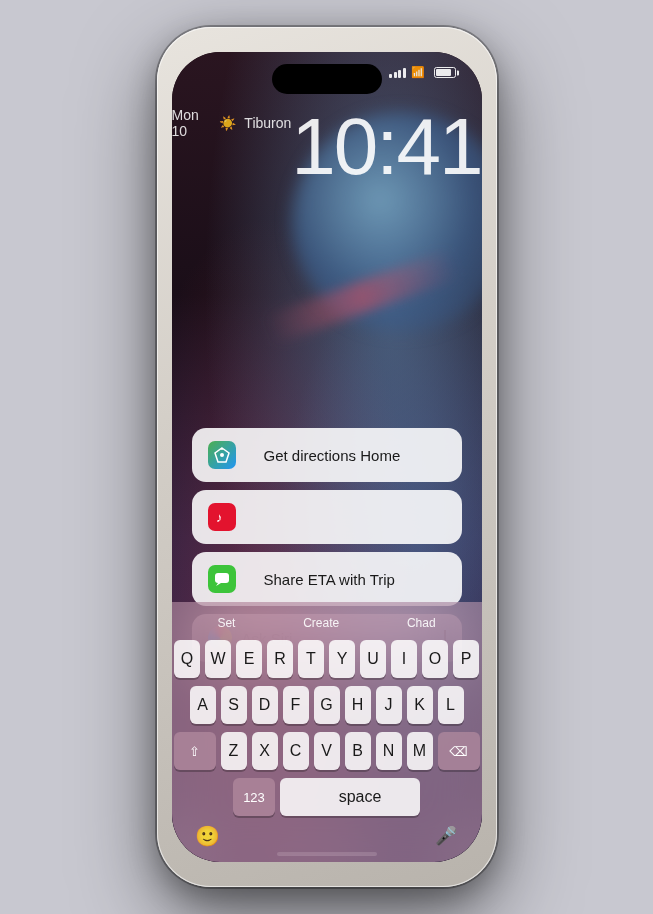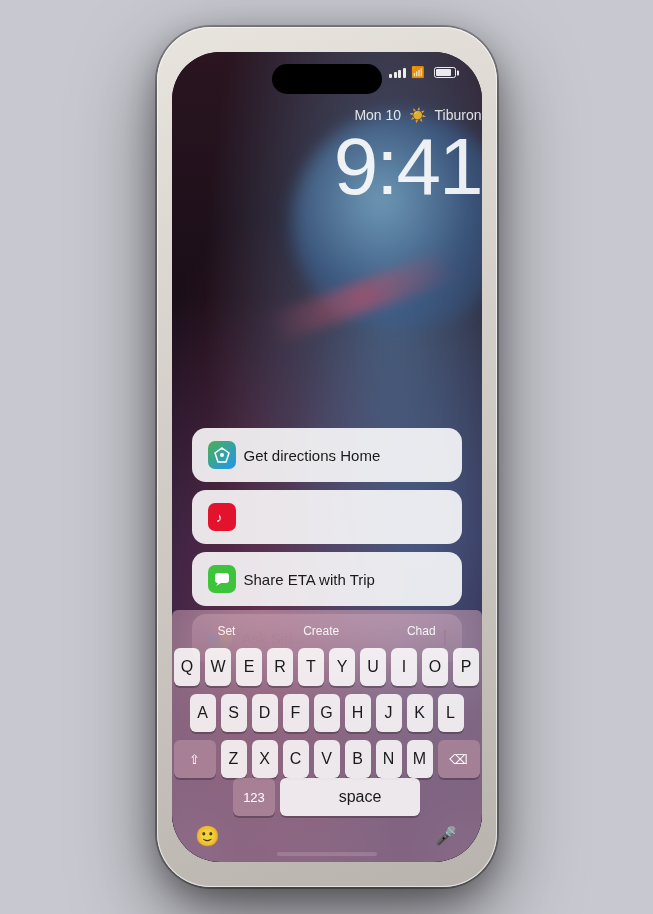--- a/index.html
+++ b/index.html
@@ -155,24 +155,22 @@
       border-radius: 1px;
     }
 
     
     .lock-content {
       position: absolute;
       top: 55px;
       left: 0;
       right: 0;
       display: flex;
-      flex-direction: column;
-      align-items: flex-end;
+      align-items: flex-start;
       z-index: 10;
-      padding-left: 36px;
     }
 
     .date-location {
       display: flex;
       align-items: center;
       gap: 8px;
       color: rgba(255,255,255,0.85);
       font-size: 14px;
       font-weight: 400;
       margin-bottom: 4px;
@@ -202,21 +200,21 @@
       gap: 8px;
     }
 
     .suggestion-item {
       background: rgba(255,255,255,0.88);
       backdrop-filter: blur(20px);
       border-radius: 14px;
       padding: 13px 16px;
       display: flex;
       align-items: center;
-      gap: 8px;
+      gap: 28px;
     }
 
     .suggestion-icon {
       width: 28px;
       height: 28px;
       border-radius: 7px;
       display: flex;
       align-items: center;
       justify-content: center;
       font-size: 14px;
@@ -279,21 +277,20 @@
     
     .keyboard-area {
       position: absolute;
       bottom: 0;
       left: 0;
       right: 0;
       background: rgba(200,160,180,0.5);
       backdrop-filter: blur(30px);
       padding: 6px 4px 10px;
       z-index: 20;
-      border-radius: 6px;
     }
 
     .keyboard-toolbar {
       display: flex;
       justify-content: space-around;
       padding: 4px 8px 6px;
     }
 
     .toolbar-key {
       font-size: 12px;
@@ -413,21 +410,21 @@
         </div>
       </div>
     </div>
 
     <div class="lock-content">
       <div class="date-location">
         <span>Mon 10</span>
         <span class="sun-icon">☀️</span>
         <span>Tiburon</span>
       </div>
-      <div class="time-display">9:41</div>
+      <div class="time-display">10:41</div>
     </div>
 
     <div class="suggestions-area">
 
       <div class="suggestion-item">
         <div class="suggestion-icon maps-icon">
           <svg width="18" height="18" viewBox="0 0 18 18">
             <polygon points="9,2 16,7 13,16 5,16 2,7" fill="none" stroke="white" stroke-width="1.5"></polygon>
             <circle cx="9" cy="9" r="2" fill="white"></circle>
             <line x1="9" y1="2" x2="9" y2="4" stroke="white" stroke-width="1.5"></line>
@@ -503,21 +500,21 @@
           <div class="key">C</div>
           <div class="key">V</div>
           <div class="key">B</div>
           <div class="key">N</div>
           <div class="key">M</div>
           <div class="key modifier wide">⌫</div>
         </div>
 
       </div>
 
-      <div class="keyboard-bottom-row" style="margin-top:0; padding:0 2px; display:flex; gap:5px; justify-content:center;">
+      <div class="keyboard-bottom-row" style="margin-top:8px; padding:0 2px; display:flex; gap:5px; justify-content:center;">
         <div class="key modifier num-key">123</div>
         <div class="key space" style="flex:1; max-width:140px;">space</div>
       </div>
 
       <div class="bottom-bar-area">
         <span class="emoji-btn">🙂</span>
         <span class="mic-btn">🎤</span>
       </div>
 
     </div>

